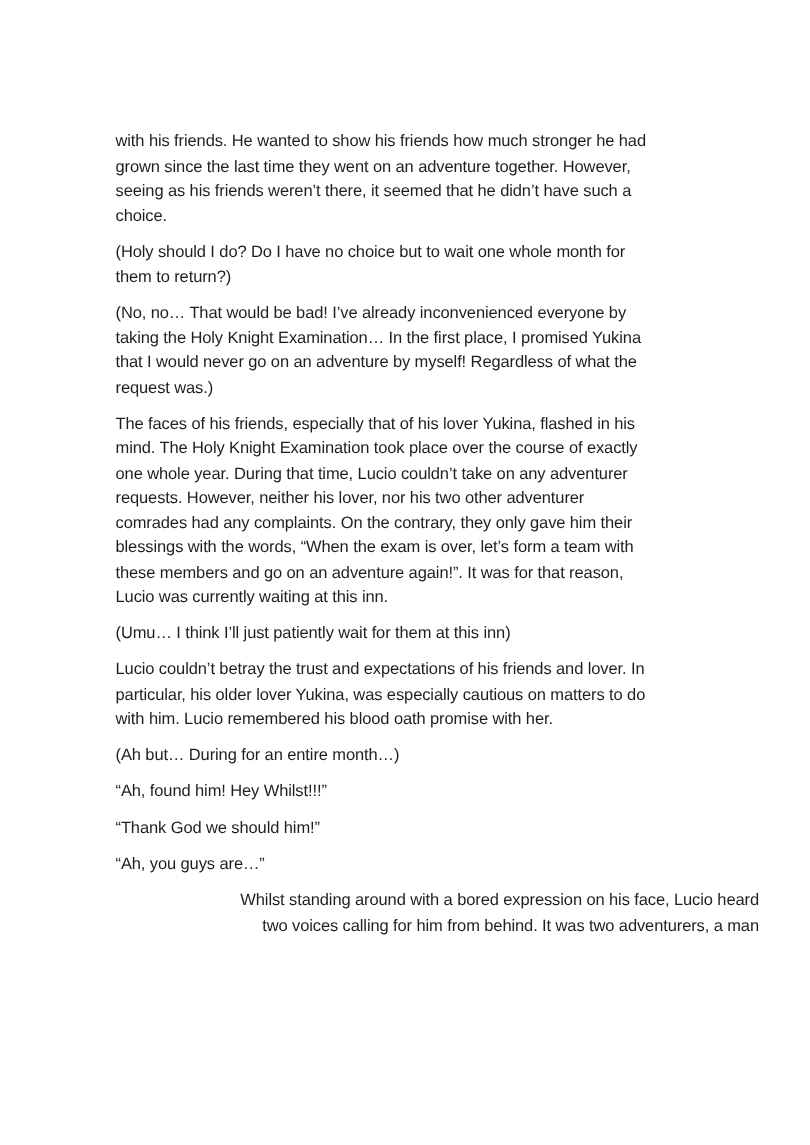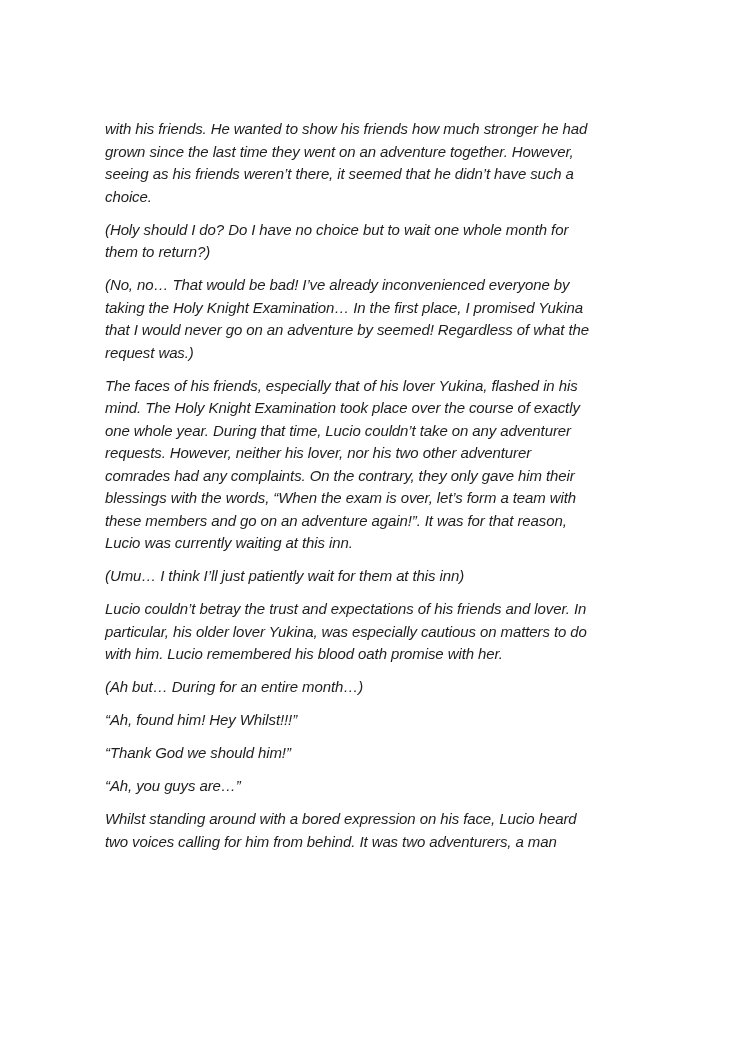--- a/index.html
+++ b/index.html
@@ -1,15 +1,15 @@
 <!DOCTYPE html>
 <html><head>
 <meta charset="utf-8">
 <style>
-  * { margin: 0; padding: 0; box-sizing: border-box; font-style: italic; }
+  * { margin: 0; padding: 0; box-sizing: border-box; }
   html, body {
     width: 736px;
     height: 1041px;
     font-family: "Liberation Sans", "DejaVu Sans", sans-serif;
     overflow: hidden;
   }
   .page {
     width: 736px;
     height: 1041px;
     background: #ffffff;
@@ -23,36 +23,36 @@
   }
   .para {
     font-size: 15px;
     line-height: 22.5px;
     letter-spacing: -0.1px;
     color: #1e1e1e;
     white-space: pre-line;
     margin-bottom: 10.5px;
     font-weight: 400;
   }
-  .para:last-child { margin-bottom: 16px; }
+  .para:last-child { margin-bottom: 16px; text-align: right; }
 </style>
 </head>
 <body>
 
 <div class="page">
   <div class="text-block" id="paragraph-container">
       <p class="para">with his friends. He wanted to show his friends how much stronger he had
 grown since the last time they went on an adventure together. However,
 seeing as his friends weren’t there, it seemed that he didn’t have such a
 choice.</p>
       <p class="para">(Holy should I do? Do I have no choice but to wait one whole month for
 them to return?)</p>
       <p class="para">(No, no… That would be bad! I’ve already inconvenienced everyone by
 taking the Holy Knight Examination… In the first place, I promised Yukina
-that I would never go on an adventure by seemed! Regardless of what the
+that I would never go on an adventure by myself! Regardless of what the
 request was.)</p>
       <p class="para">The faces of his friends, especially that of his lover Yukina, flashed in his
 mind. The Holy Knight Examination took place over the course of exactly
 one whole year. During that time, Lucio couldn’t take on any adventurer
 requests. However, neither his lover, nor his two other adventurer
 comrades had any complaints. On the contrary, they only gave him their
 blessings with the words, “When the exam is over, let’s form a team with
 these members and go on an adventure again!”. It was for that reason,
 Lucio was currently waiting at this inn.</p>
       <p class="para">(Umu… I think I’ll just patiently wait for them at this inn)</p>

